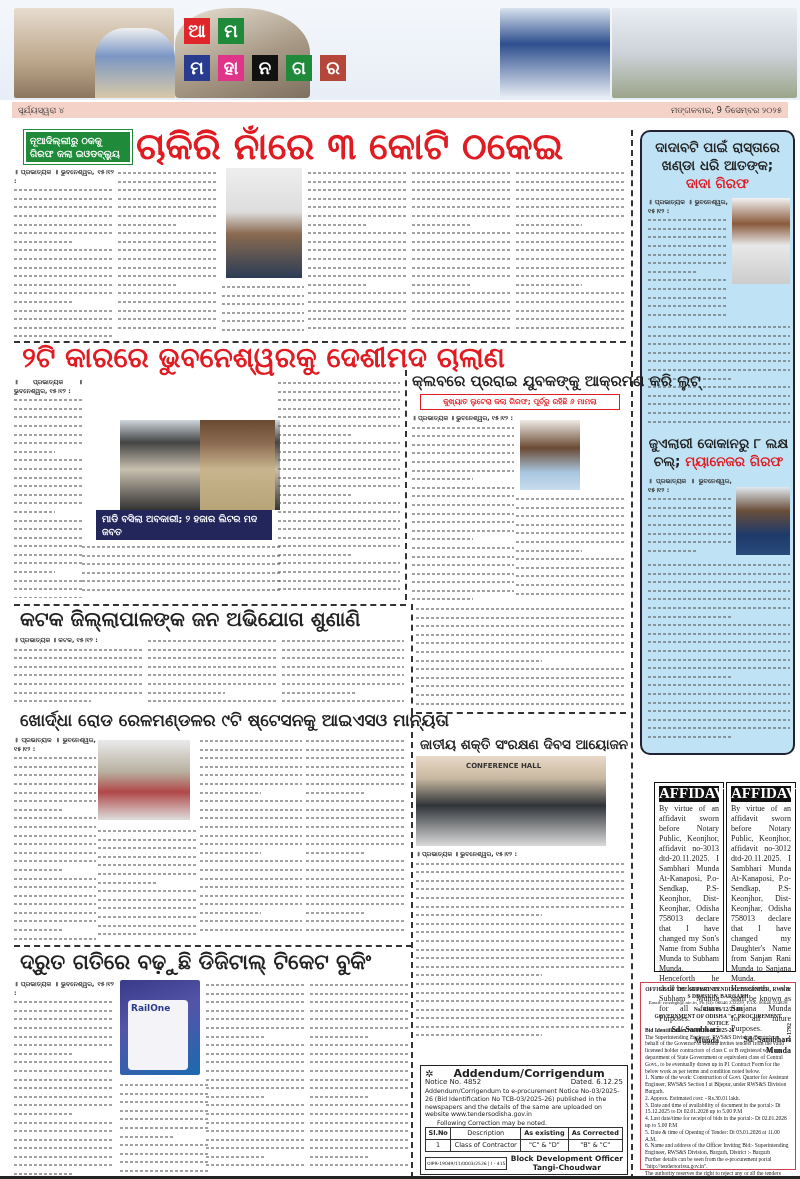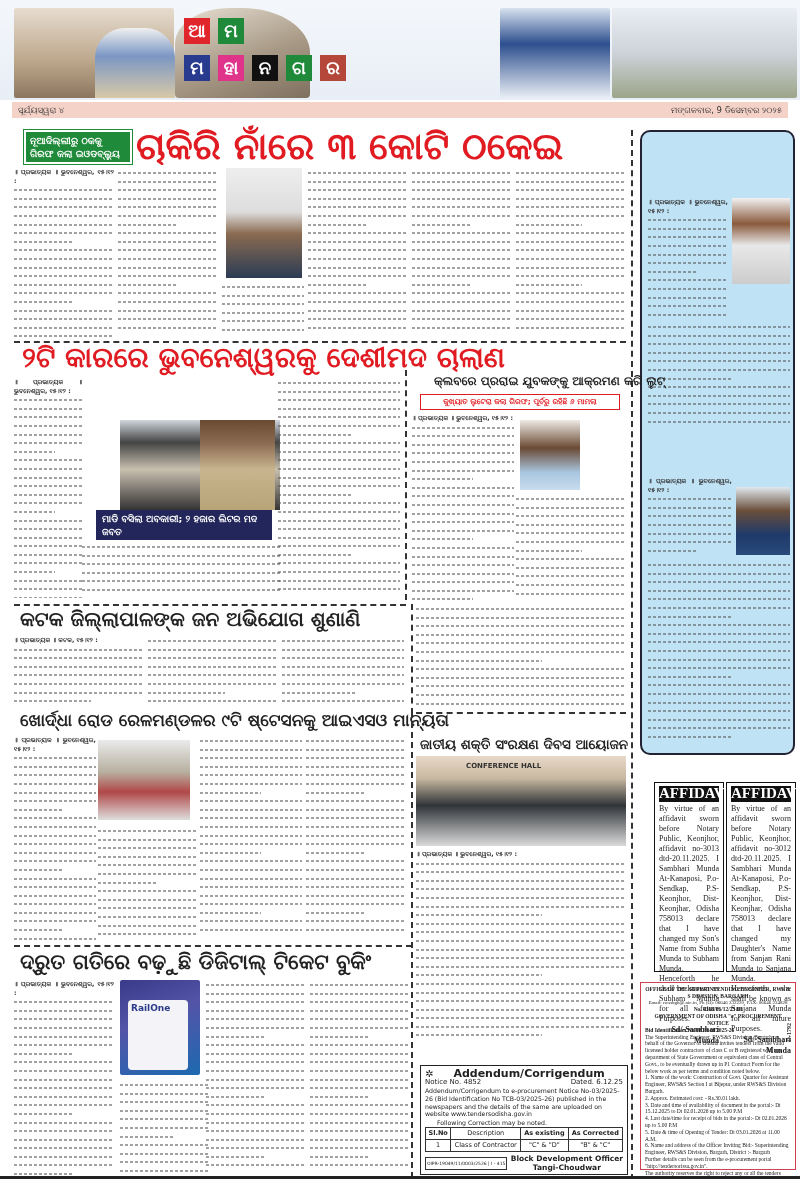--- a/index.html
+++ b/index.html
@@ -198,20 +198,24 @@
       <div class="line"></div>
       <div class="line"></div>
       <div class="line"></div>
       <div class="line"></div>
     </div>
   </div>
 
 <div class="abs dash-v" style="left:631px;top:130px;height:1050px;"></div>
 
 <div class="abs blue-box" style="left:640px;top:130px;width:155px;height:625px;">
+  <div style="padding:6px 6px 0 6px;text-align:center;font-weight:bold;font-size:13.5px;line-height:18px;">
+    <span>ଦାଦାବଟି ପାଇଁ ରାସ୍ତାରେ ଖଣ୍ଡା ଧରି ଆତଙ୍କ;</span>
+    <span class="red">ଦାଦା ଗିରଫ</span>
+  </div>
   <div class="col-text" style="position:absolute;left:6px;top:66px;width:80px;height:120px;">
     <div style="font-weight:bold;">॥ ପ୍ରଭାତ୍ୟକ ॥ ଭୁବନେଶ୍ୱର, ୧୫।୧୨ :</div>
     <div class="lines">
         <div class="line"></div>
         <div class="line"></div>
         <div class="line"></div>
         <div class="line"></div>
         <div class="line"></div>
         <div class="line"></div>
         <div class="line" style="width: 60%;"></div>
@@ -233,20 +237,24 @@
         <div class="line"></div>
         <div class="line" style="width: 60%;"></div>
         <div class="line"></div>
         <div class="line"></div>
         <div class="line"></div>
         <div class="line"></div>
         <div class="line"></div>
       </div>
     </div>
 
+  <div style="position:absolute;left:4px;top:302px;width:145px;text-align:center;font-weight:bold;font-size:13.5px;line-height:18px;">
+    <span>ଜୁଏଲାରୀ ଦୋକାନରୁ ୮ ଲକ୍ଷ ଚଲ୍;</span>
+    <span class="red">ମ୍ୟାନେଜର ଗିରଫ</span>
+  </div>
   <div class="col-text" style="position:absolute;left:6px;top:345px;width:84px;height:80px;">
     <div style="font-weight:bold;">॥ ପ୍ରଭାତ୍ୟକ ॥ ଭୁବନେଶ୍ୱର, ୧୫।୧୨ :</div>
     <div class="lines">
         <div class="line"></div>
         <div class="line"></div>
         <div class="line"></div>
         <div class="line"></div>
         <div class="line"></div>
         <div class="line"></div>
         <div class="line" style="width: 60%;"></div>
@@ -351,21 +359,21 @@
       <div class="line" style="width: 60%;"></div>
       <div class="line"></div>
       <div class="line"></div>
       <div class="line"></div>
       <div class="line"></div>
     </div>
   </div>
 
 <div class="abs dash-v" style="left:405px;top:370px;height:230px;"></div>
 
-<div class="abs headline" style="left:434px;top:372px;font-size:12px;line-height:18px;">କ୍ଲବରେ ପ୍ରରାଇ ଯୁବକଙ୍କୁ ଆକ୍ରମଣ କରି ଲୁଟ୍</div>
+<div class="abs headline" style="left:412px;top:372px;font-size:15px;line-height:18px;">କ୍ଲବରେ ପ୍ରରାଇ ଯୁବକଙ୍କୁ ଆକ୍ରମଣ କରି ଲୁଟ୍</div>
 <div class="abs red-outline-box" style="left:420px;top:394px;width:200px;height:16px;font-size:7.5px;line-height:14px;">କୁଖ୍ୟାତ ଲୁଟେରା କଲା ଗିରଫ; ପୂର୍ବରୁ ରହିଛି ୬ ମାମଲା</div>
 <div class="abs col-text" style="left:412px;top:414px;width:102px;height:190px;">
   <div style="font-weight:bold;">॥ ପ୍ରଭାତ୍ୟକ ॥ ଭୁବନେଶ୍ୱର, ୧୫।୧୨ :</div>
   <div class="lines">
       <div class="line"></div>
       <div class="line"></div>
       <div class="line"></div>
       <div class="line"></div>
       <div class="line"></div>
       <div class="line"></div>
@@ -560,21 +568,21 @@
       <div class="line"></div>
       <div class="line"></div>
       <div class="line" style="width: 60%;"></div>
       <div class="line"></div>
       <div class="line"></div>
     </div>
   </div>
 
 <div class="abs dash-h" style="left:416px;top:712px;width:210px;"></div>
 <div class="abs headline" style="left:420px;top:735px;font-size:13.5px;line-height:18px;">ଜାତୀୟ ଶକ୍ତି ସଂରକ୍ଷଣ ଦିବସ ଆୟୋଜନ</div>
-<div class="photo" style="left:416px;top:756px;width:210px;height:90px;background:linear-gradient(180deg,#e8d8c8 0%,#c8b8a0 25%,#303438 55%,#dadada 100%);">
+<div class="photo" style="left:416px;top:756px;width:190px;height:90px;background:linear-gradient(180deg,#e8d8c8 0%,#c8b8a0 25%,#303438 55%,#dadada 100%);">
   <div style="position:absolute;left:50px;top:6px;color:#333;font-size:7px;font-weight:bold;">CONFERENCE HALL</div>
 </div>
 <div class="abs col-text" style="left:416px;top:850px;width:210px;height:192px;">
   <div style="font-weight:bold;">॥ ପ୍ରଭାତ୍ୟକ ॥ ଭୁବନେଶ୍ୱର, ୧୫।୧୨ :</div>
   <div class="lines">
       <div class="line"></div>
       <div class="line"></div>
       <div class="line"></div>
       <div class="line"></div>
       <div class="line"></div>

